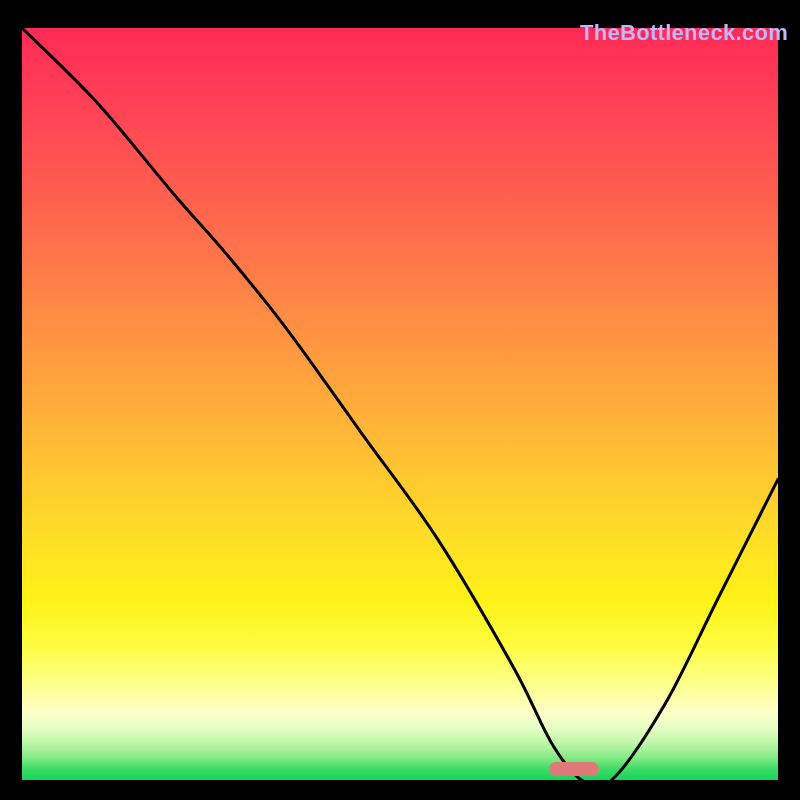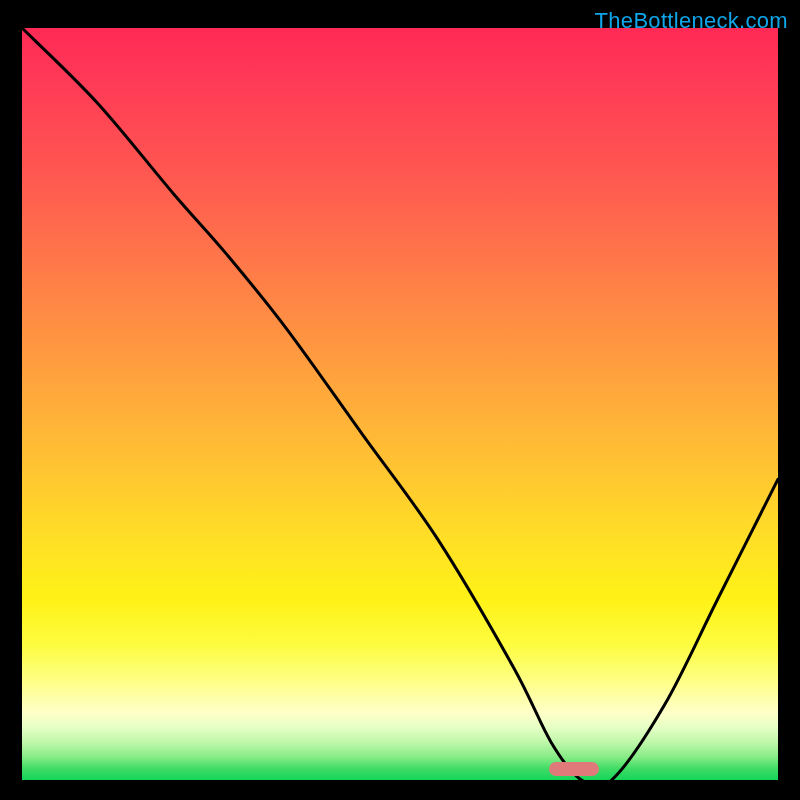--- a/index.html
+++ b/index.html
@@ -12,25 +12,25 @@
     overflow: hidden;
   }
   .frame {
     position: relative;
     width: 800px;
     height: 800px;
     background: #000;
   }
   .watermark {
     position: absolute;
-    top: 8px;
+    top: 20px;
     right: 12px;
-    color: #0ea5e9;
+    color: #c4b5fd;
     font-size: 22px;
-    font-weight: 400;
+    font-weight: 700;
     letter-spacing: 0.3px;
     z-index: 10;
   }
   .plot {
     position: absolute;
     left: 22px;
     top: 28px;
     width: 756px;
     height: 752px;
   }

